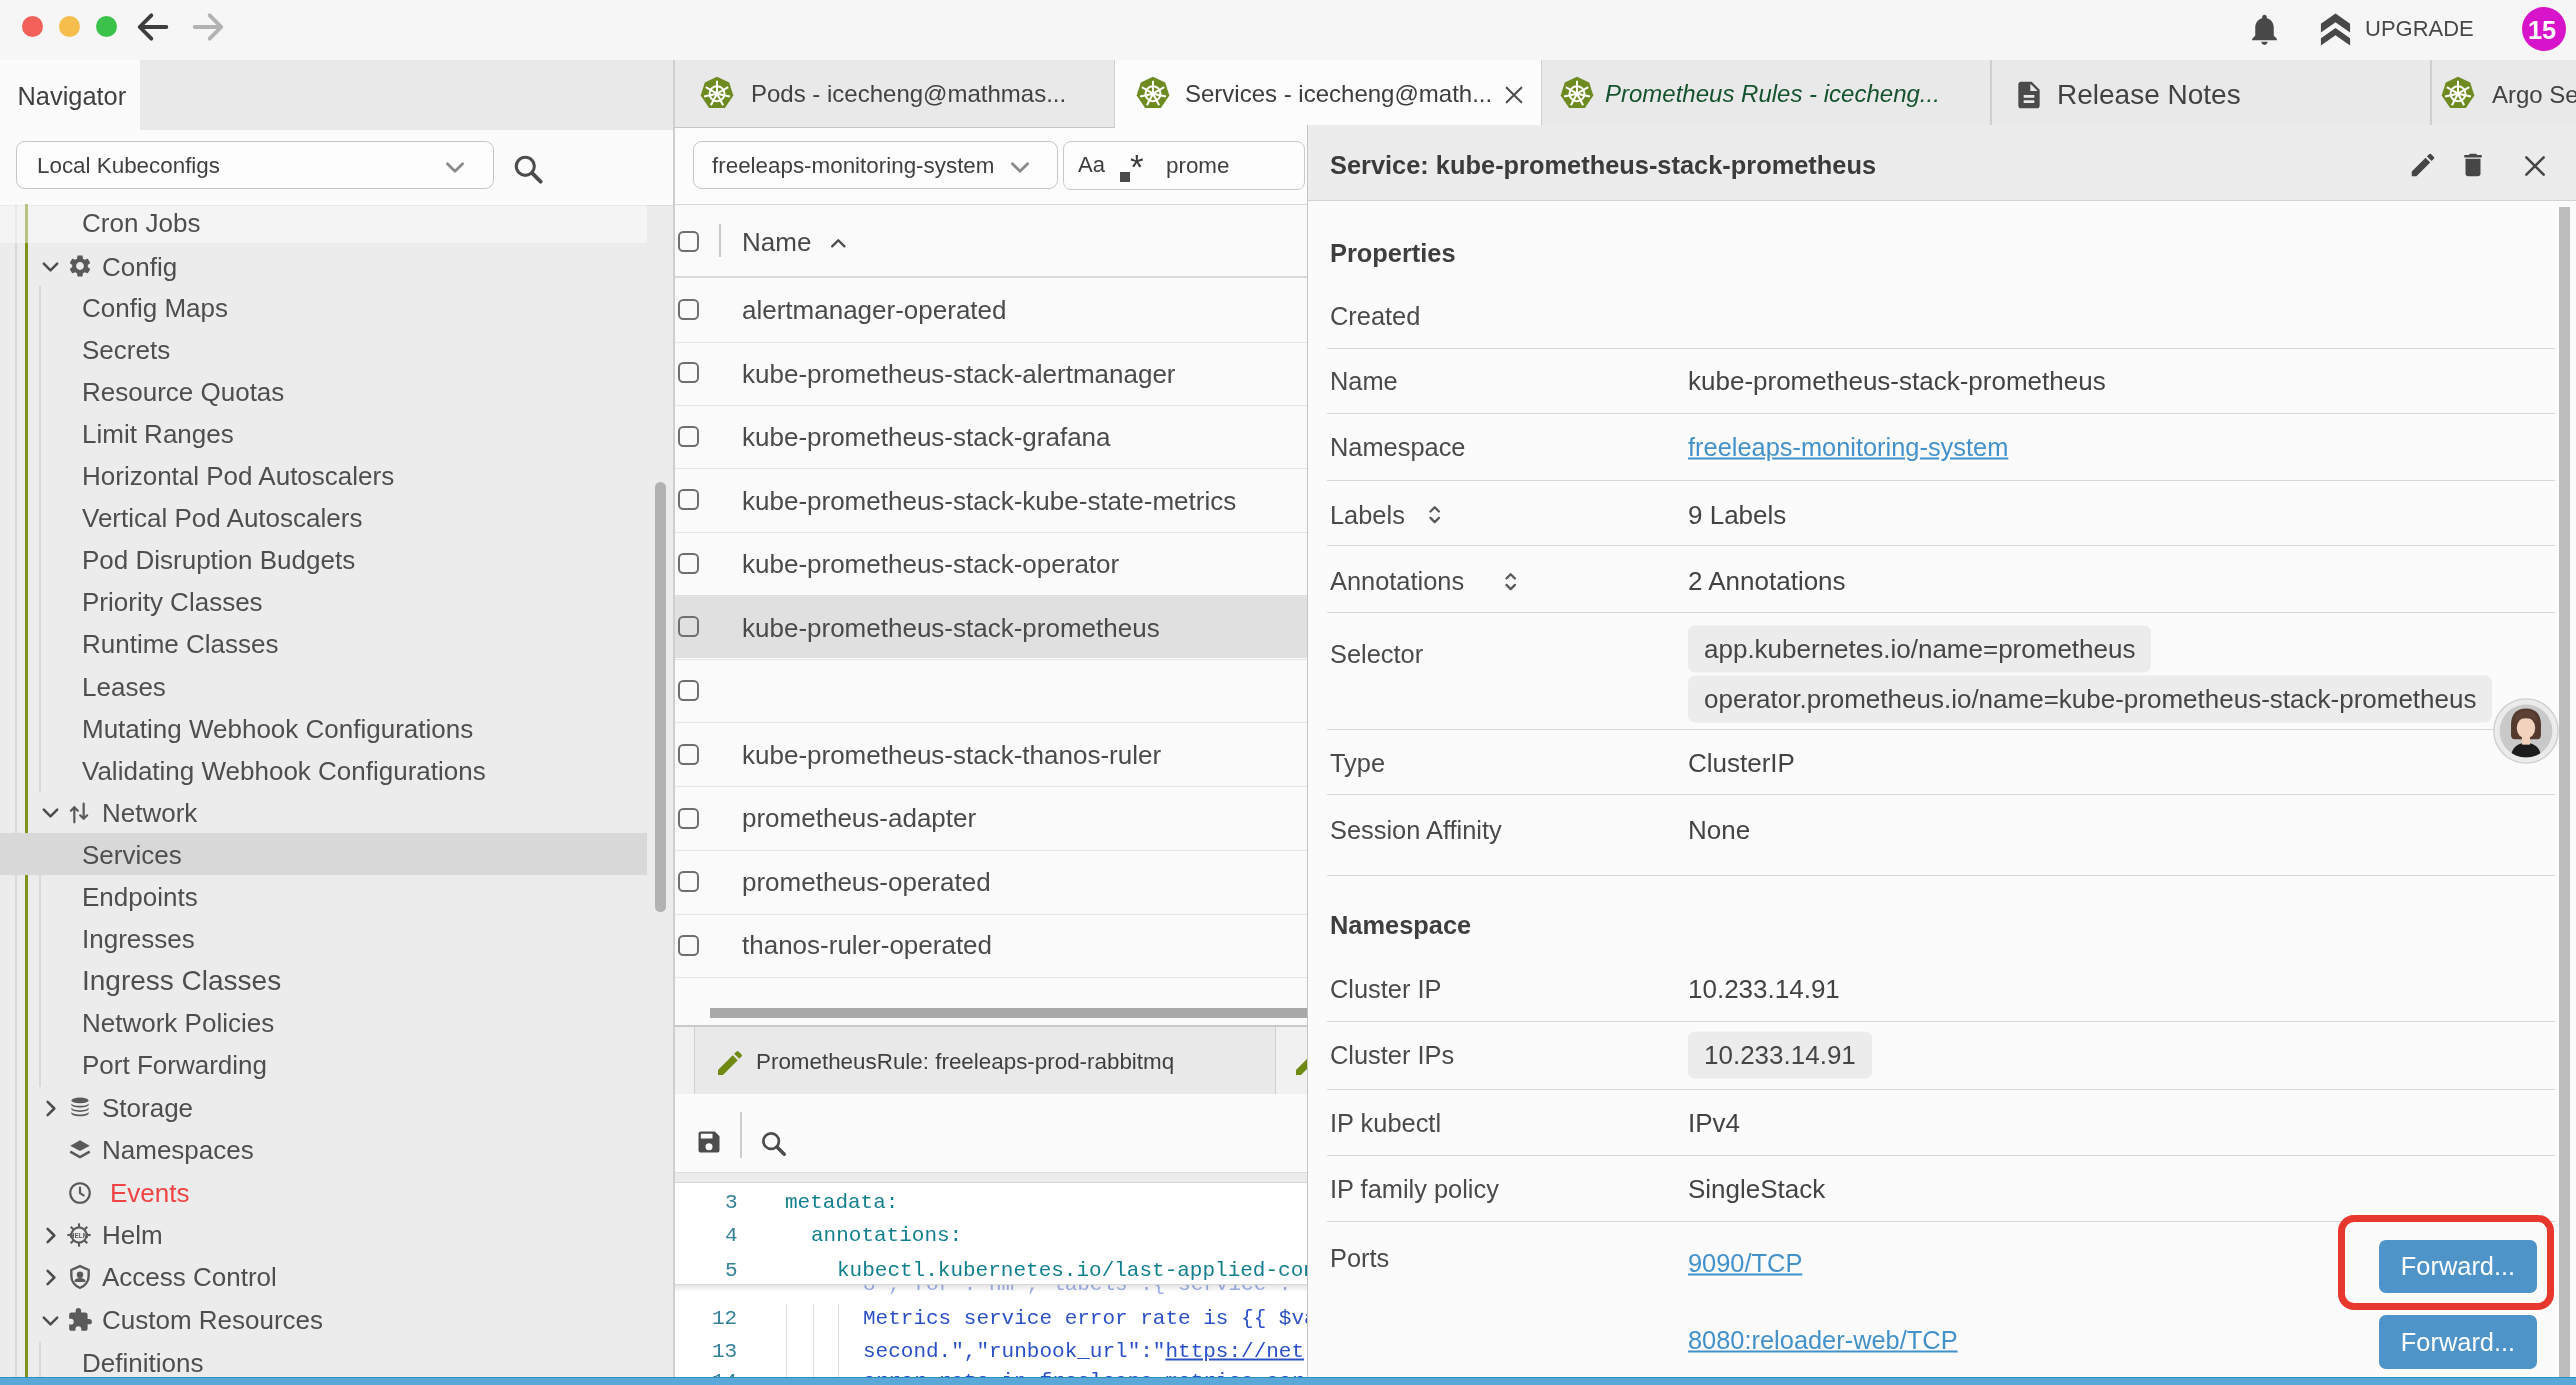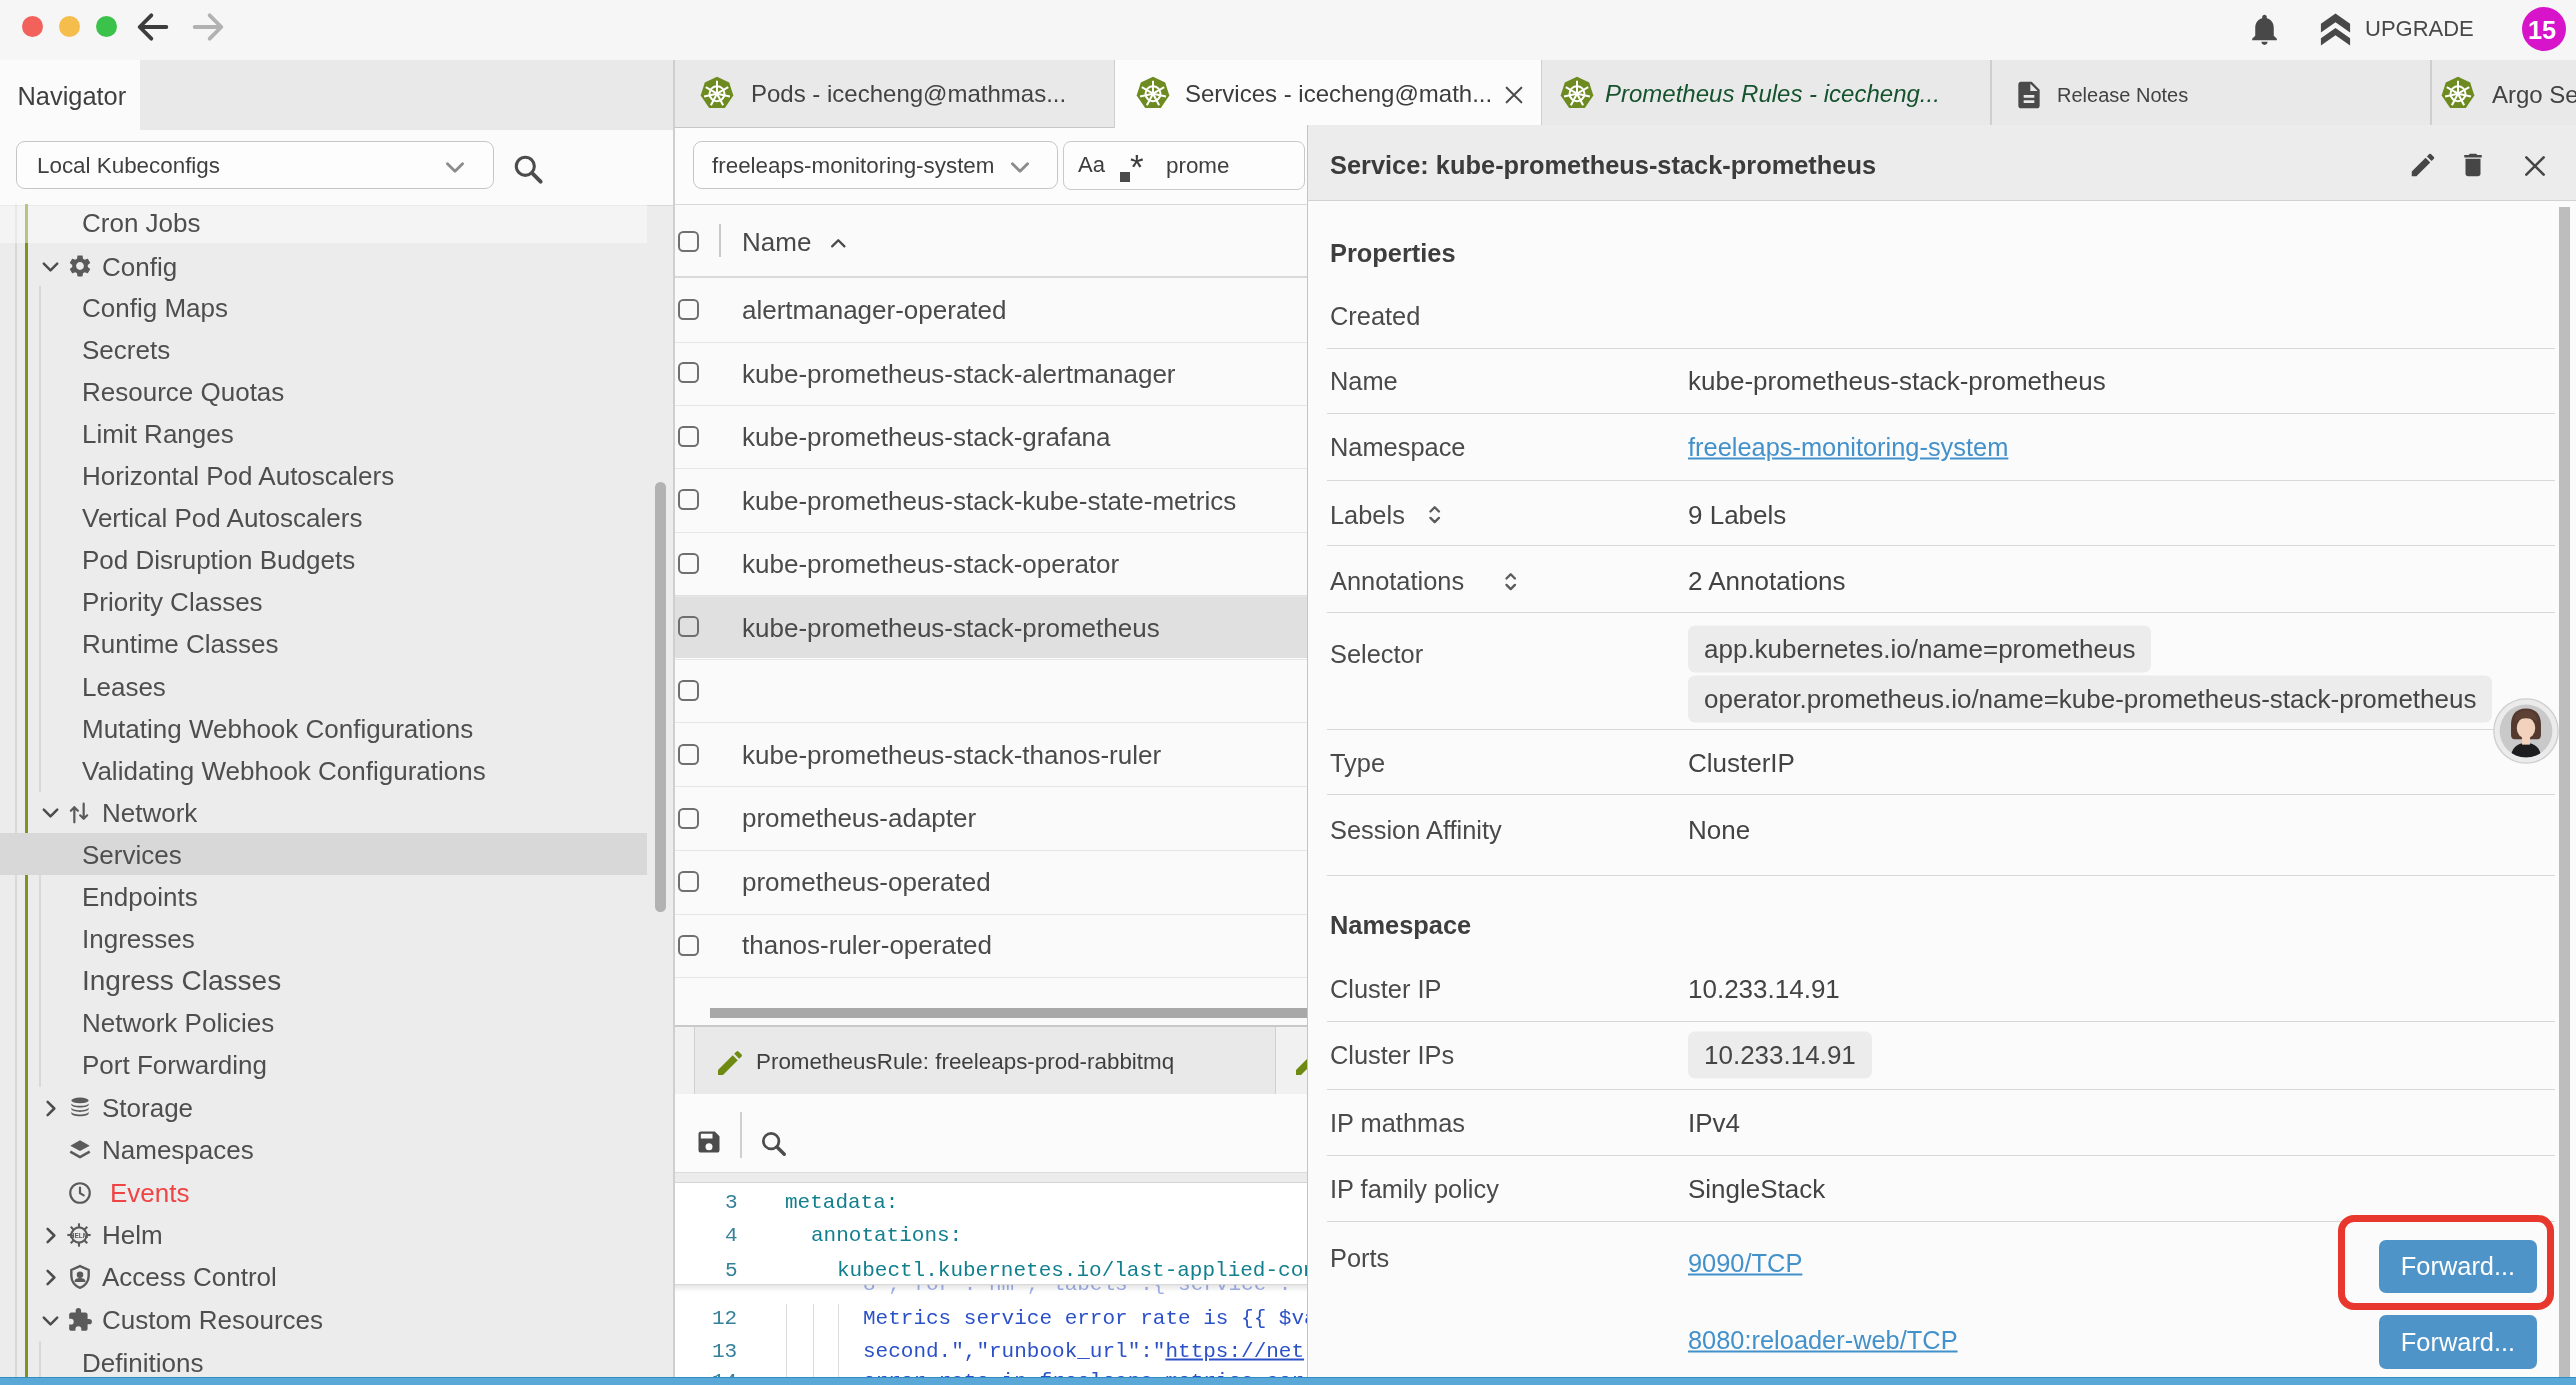--- a/index.html
+++ b/index.html
@@ -187,21 +187,21 @@
         <line x1="50" y1="52" x2="68" y2="86"></line>
 <line x1="50" y1="52" x2="32" y2="86"></line>
         <line x1="50" y1="52" x2="12" y2="60"></line>
 <line x1="50" y1="52" x2="17" y2="33"></line>
 </g>
     </svg>
 <div class="txt vc" style="left:1605px;top:94px;font-size:24px;font-style:italic;color:#14532d">Prometheus Rules - icecheng...</div>
 <svg class="abs" style="left:2013px;top:79px" width="32" height="32" viewBox="0 0 24 24">
       <path d="M14 2H6c-1.1 0-2 .9-2 2v16c0 1.1.9 2 2 2h12c1.1 0 2-.9 2-2V8zm2 16H8v-2h8zm0-4H8v-2h8zm-3-5V3.5L18.5 9z" fill="#4a4a4a"></path>
     </svg>
-<div class="txt vc" style="left:2057px;top:95px;font-size:20px;color:#424242">Release Notes</div>
+<div class="txt vc" style="left:2057px;top:95px;font-size:28px;color:#424242">Release Notes</div>
 <svg style="position:absolute;left:2441px;top:76px" width="34" height="34" viewBox="0 0 100 100">
 <polygon points="50,2 86,19 98,57 73,94 27,94 2,57 14,19" fill="#6e8b21"></polygon>
 <g stroke="#fff" stroke-width="6" fill="none">
 <circle cx="50" cy="52" r="22"></circle>
 <circle cx="50" cy="52" r="5" fill="#fff" stroke="none"></circle>
 <line x1="50" y1="52" x2="50" y2="14"></line>
         <line x1="50" y1="52" x2="83" y2="33"></line>
 <line x1="50" y1="52" x2="88" y2="60"></line>
         <line x1="50" y1="52" x2="68" y2="86"></line>
 <line x1="50" y1="52" x2="32" y2="86"></line>
@@ -347,21 +347,21 @@
 <div class="txt vc" style="left:1330px;top:830px;font-size:25.4px;color:#4a4a4a">Session Affinity</div>
 <div class="txt vc" style="left:1688px;top:830px;font-size:26px;color:#434343">None</div>
 <div class="abs" style="left:1327px;top:875px;width:1228px;height:1.3px;background:#d8d8d8"></div>
 <div class="txt vc" style="left:1330px;top:925px;font-size:25.4px;font-weight:bold;color:#3e3e3e">Namespace</div>
 <div class="txt vc" style="left:1330px;top:989px;font-size:25.4px;color:#4a4a4a">Cluster IP</div>
 <div class="txt vc" style="left:1688px;top:989px;font-size:26px;color:#434343">10.233.14.91</div>
 <div class="abs" style="left:1327px;top:1021px;width:1228px;height:1.3px;background:#d8d8d8"></div>
 <div class="txt vc" style="left:1330px;top:1055px;font-size:25.4px;color:#4a4a4a">Cluster IPs</div>
 <div class="abs vc" style="left:1688px;top:1055px;font-size:26px;color:#454545;background:#ececec;border-radius:7px;padding:8px 16px;white-space:nowrap">10.233.14.91</div>
 <div class="abs" style="left:1327px;top:1089px;width:1228px;height:1.3px;background:#d8d8d8"></div>
-<div class="txt vc" style="left:1330px;top:1123px;font-size:25.4px;color:#4a4a4a">IP mathmas</div>
+<div class="txt vc" style="left:1330px;top:1123px;font-size:25.4px;color:#4a4a4a">IP kubectl</div>
 <div class="txt vc" style="left:1688px;top:1123px;font-size:26px;color:#434343">IPv4</div>
 <div class="abs" style="left:1327px;top:1155px;width:1228px;height:1.3px;background:#d8d8d8"></div>
 <div class="txt vc" style="left:1330px;top:1189px;font-size:25.4px;color:#4a4a4a">IP family policy</div>
 <div class="txt vc" style="left:1688px;top:1189px;font-size:26px;color:#434343">SingleStack</div>
 <div class="abs" style="left:1327px;top:1221px;width:1228px;height:1.3px;background:#d8d8d8"></div>
 <div class="txt vc" style="left:1330px;top:1258px;font-size:25.4px;color:#4a4a4a">Ports</div>
 <div class="txt vc" style="left:1688px;top:1263px;font-size:25.4px;color:#4391cb;text-decoration:underline">9090/TCP</div>
 <div class="txt vc" style="left:1688px;top:1340px;font-size:25.4px;color:#4391cb;text-decoration:underline">8080:reloader-web/TCP</div>
 <div class="abs" style="left:2379px;top:1240px;width:158px;height:53px;background:#4f94c8;border-radius:7px;color:#fff;font-size:25.4px;font-family:'Liberation Sans',sans-serif;display:flex;align-items:center;justify-content:center">Forward...</div>
 <div class="abs" style="left:2379px;top:1315px;width:158px;height:54px;background:#4f94c8;border-radius:7px;color:#fff;font-size:25.4px;font-family:'Liberation Sans',sans-serif;display:flex;align-items:center;justify-content:center">Forward...</div>

